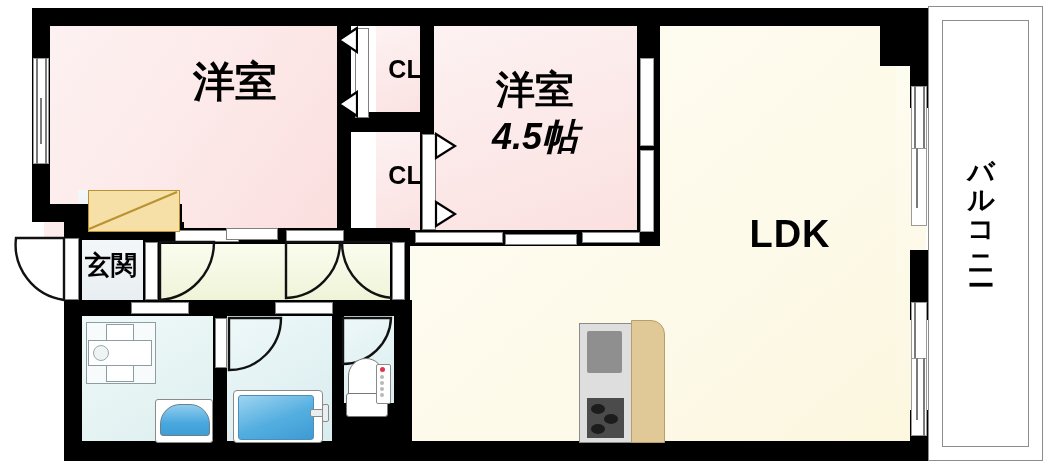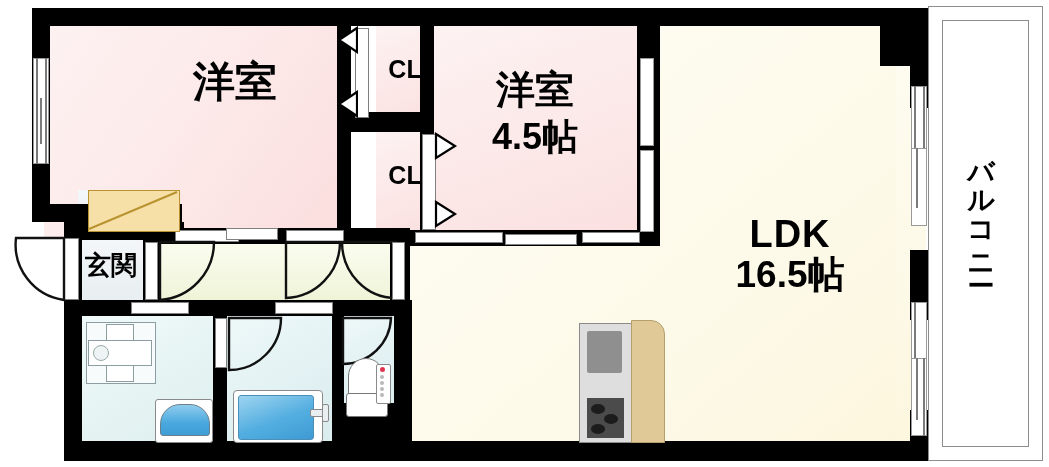--- a/index.html
+++ b/index.html
@@ -239,23 +239,22 @@
   <div class="counter" style="left:631px;top:320px;width:32px;height:121px;"></div>
 
   <div class="shoe-box" style="left:88px;top:190px;width:90px;height:40px;"></div>
   <svg style="position:absolute;left:88px;top:190px;" width="91" height="41">
     <line x1="1" y1="39" x2="89" y2="2" stroke="#b8932f" stroke-width="2"></line>
   </svg>
 
   <div class="lbl" style="left:140px;top:60px;width:190px;font-size:42px;">洋室</div>
 
   <div class="lbl" style="left:450px;top:70px;width:170px;font-size:39px;">洋室</div>
-  <div class="lbl" style="left:450px;top:118px;width:170px;font-size:36px;">4.5帖</div>
+  <div class="lbl" style="left:450px;top:118px;width:170px;font-size:36px;font-style:italic;">4.5帖</div>
 
   <div class="lbl" style="left:690px;top:215px;width:200px;font-size:38px;letter-spacing:1px;">LDK</div>
-  <div class="lbl" style="left:690px;top:256px;width:200px;font-size:37px;">16.5帖</div>
 
   <div class="lbl" style="left:376px;top:56px;width:58px;font-size:25px;">CL</div>
   <div class="lbl" style="left:376px;top:162px;width:58px;font-size:25px;">CL</div>
 
   <div class="lbl" style="left:80px;top:252px;width:62px;font-size:26px;">玄関</div>
 
 </div>
 
 </body></html>

